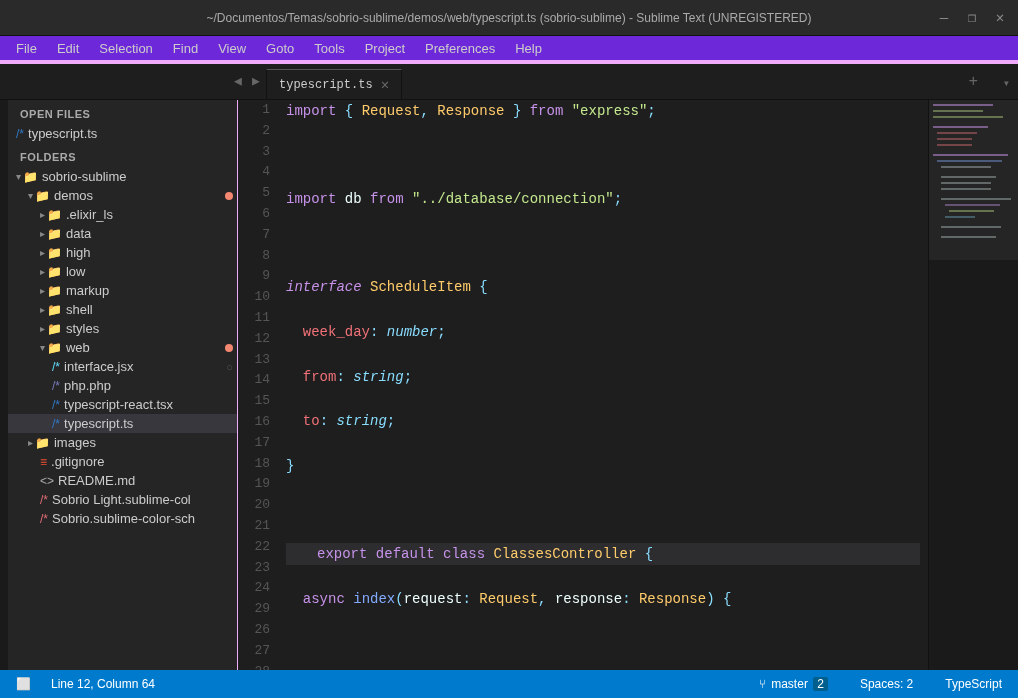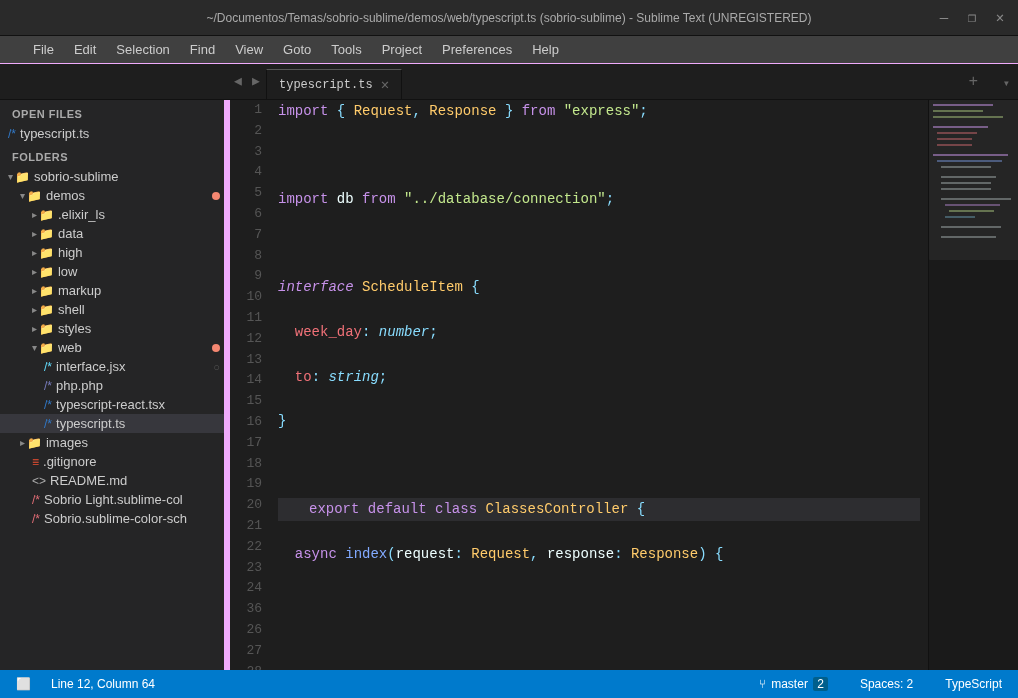--- a/index.html
+++ b/index.html
@@ -40,26 +40,26 @@
       display: flex;
       align-items: center;
       justify-content: center;
       color: #888;
       font-size: 14px;
       cursor: pointer;
     }
 
     
     #menu-bar {
-      background: #404040;
+      background: #6d28d9;
       height: 28px;
       display: flex;
       align-items: center;
-      padding: 0 25px;
-      border-bottom: 1px solid #f0abfc;
+      padding: 0 8px;
+      border-bottom: 4px solid #f0abfc;
       gap: 4px;
     }
     .menu-item {
       color: #ccc;
       font-size: 13px;
       font-family: -apple-system, sans-serif;
       padding: 2px 8px;
       cursor: pointer;
       border-radius: 3px;
     }
@@ -125,23 +125,24 @@
       display: flex;
       flex: 1;
       overflow: hidden;
     }
 
     
     #sidebar {
       width: 230px;
       min-width: 230px;
       background: #252526;
-      border-right: 6px solid #f0abfc;
+      border-right: 1px solid #f0abfc;
       overflow-y: auto;
       overflow-x: hidden;
+      margin-left: 8px;
     }
     #sidebar::-webkit-scrollbar { width: 6px; }
     #sidebar::-webkit-scrollbar-thumb { background: #444; }
 
     .sidebar-section-header {
       padding: 8px 12px 4px 12px;
       font-size: 11px;
       font-weight: bold;
       color: #aaa;
       letter-spacing: 0.5px;
@@ -450,31 +451,32 @@
           <div class="line">15</div>
           <div class="line">16</div>
           <div class="line">17</div>
           <div class="line">18</div>
           <div class="line">19</div>
           <div class="line">20</div>
           <div class="line">21</div>
           <div class="line">22</div>
           <div class="line">23</div>
           <div class="line">24</div>
-          <div class="line">36</div>
+          <div class="line">29</div>
           <div class="line">26</div>
           <div class="line">27</div>
           <div class="line">28</div>
         </div>
         <div id="code-content"><span class="line"><span class="kw-import">import</span> <span class="bracket">{</span> <span class="type">Request</span><span class="punct">,</span> <span class="type">Response</span> <span class="bracket">}</span> <span class="kw-from">from</span> <span class="str">"express"</span><span class="punct">;</span></span>
 <span class="line"></span>
 <span class="line"><span class="kw-import">import</span> <span class="var">db</span> <span class="kw-from">from</span> <span class="str">"../database/connection"</span><span class="punct">;</span></span>
 <span class="line"></span>
 <span class="line"><span class="kw-interface">interface</span> <span class="cls-name">ScheduleItem</span> <span class="bracket">{</span></span>
 <span class="line">  <span class="prop">week_day</span><span class="punct">:</span> <span class="italic-type">number</span><span class="punct">;</span></span>
+<span class="line">  <span class="prop">from</span><span class="punct">:</span> <span class="italic-type">string</span><span class="punct">;</span></span>
 <span class="line">  <span class="prop">to</span><span class="punct">:</span> <span class="italic-type">string</span><span class="punct">;</span></span>
 <span class="line"><span class="bracket">}</span></span>
 <span class="line"></span>
 <span class="line cursor-line"><span class="kw-export">export</span> <span class="kw-default">default</span> <span class="kw-class">class</span> <span class="cls-name">ClassesController</span> <span class="punct">{</span></span>
 <span class="line">  <span class="kw-async">async</span> <span class="fn">index</span><span class="bracket">(</span><span class="var">request</span><span class="punct">:</span> <span class="type">Request</span><span class="punct">,</span> <span class="var">response</span><span class="punct">:</span> <span class="type">Response</span><span class="bracket">)</span> <span class="bracket">{</span></span>
 
 
 
 
 

